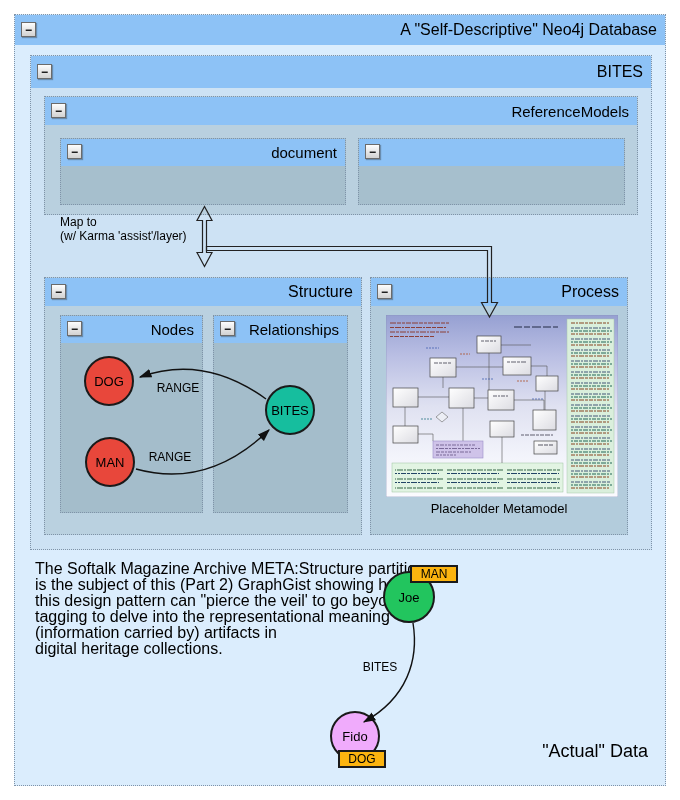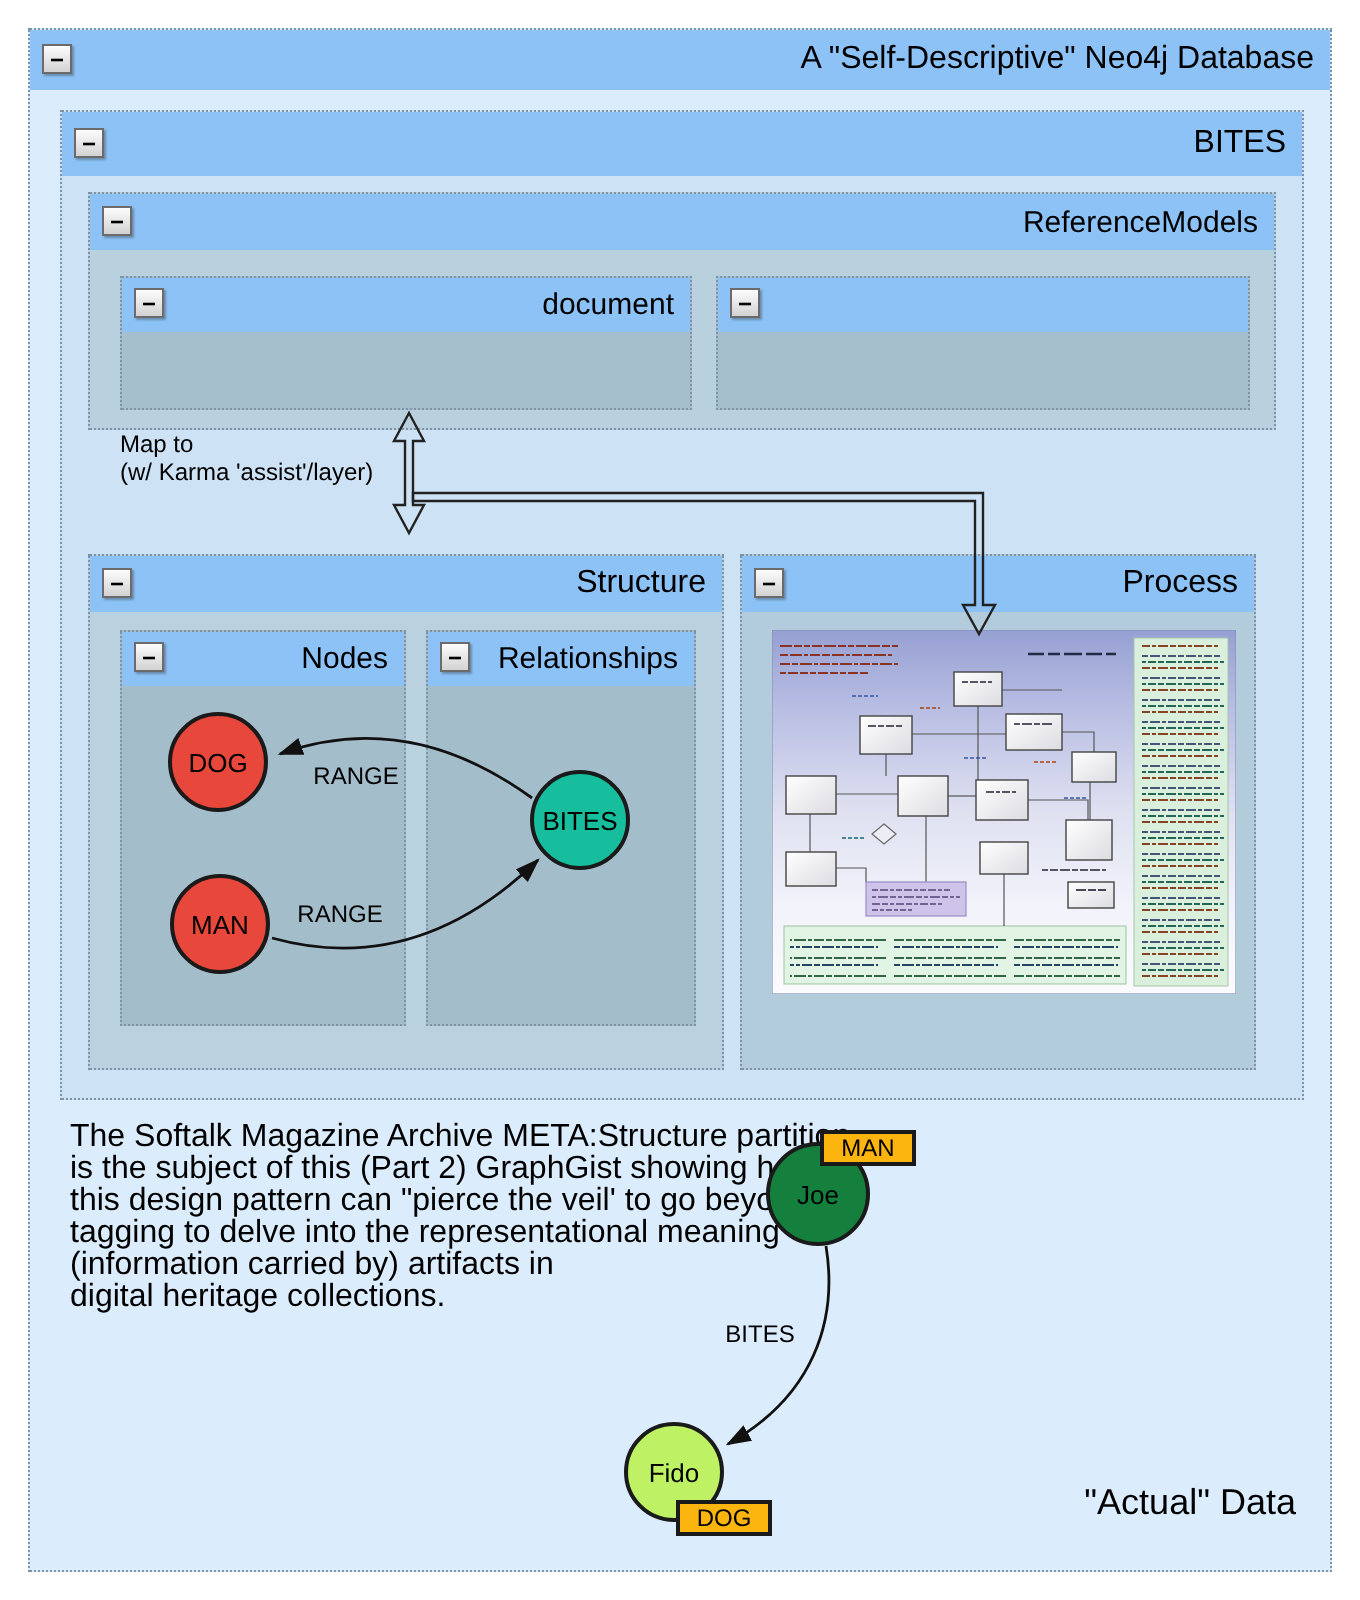--- a/index.html
+++ b/index.html
@@ -202,38 +202,39 @@
       <path d="M146,84 h12" stroke="#3355aa" stroke-dasharray="2 1"></path>
       <path d="M35,104 h12" stroke="#116677" stroke-dasharray="2 1"></path>
       <path d="M135,120 h32" stroke="#222233" stroke-dasharray="3 1 4 1 5 1"></path>
       <path d="M95,26 h15" stroke="#222233" stroke-dasharray="3 1 4 1"></path>
       <path d="M48,48 h17" stroke="#222233" stroke-dasharray="4 1 3 1"></path>
       <path d="M121,47 h19" stroke="#222233" stroke-dasharray="3 1 5 1"></path>
       <path d="M107,81 h15" stroke="#222233" stroke-dasharray="4 1 2 1"></path>
       <path d="M152,130 h15" stroke="#111122" stroke-dasharray="5 1 4 1"></path>
     </g>
   </svg>
+  <div class="caption" style="left:370px;top:501px;width:258px">Placeholder Metamodel</div>
 
   <div class="note" style="left:35px;top:561px;width:450px">The Softalk Magazine Archive META:Structure partition
 is the subject of this (Part 2) GraphGist showing how
 this design pattern can "pierce the veil' to go beyond
 tagging to delve into the representational meaning
 (information carried by) artifacts in
 digital heritage collections.</div>
 
-  <div class="node" style="left:383px;top:571px;width:52px;height:52px;background:#15803d;z-index:20">
+  <div class="node" style="left:383px;top:571px;width:52px;height:52px;background:#22c55e;z-index:20">
       <span>Joe</span>
     </div>
   <div class="tag" style="left:410px;top:565px;width:48px;height:18px;z-index:30">
       <span>MAN</span>
     </div>
 
   <div class="elabel" style="left:352px;top:660px;width:56px">BITES</div>
 
-  <div class="node" style="left:312px;top:711px;width:50px;height:50px;background:#bef264;z-index:20">
+  <div class="node" style="left:330px;top:711px;width:50px;height:50px;background:#f0abfc;z-index:20">
       <span>Fido</span>
     </div>
   <div class="tag" style="left:338px;top:750px;width:48px;height:18px;z-index:30">
       <span>DOG</span>
     </div>
 
   <div class="biglabel" style="right:32px;top:741px">"Actual" Data</div>
 
   <svg class="overlay" width="680" height="800" viewBox="0 0 680 800">
     <defs>

